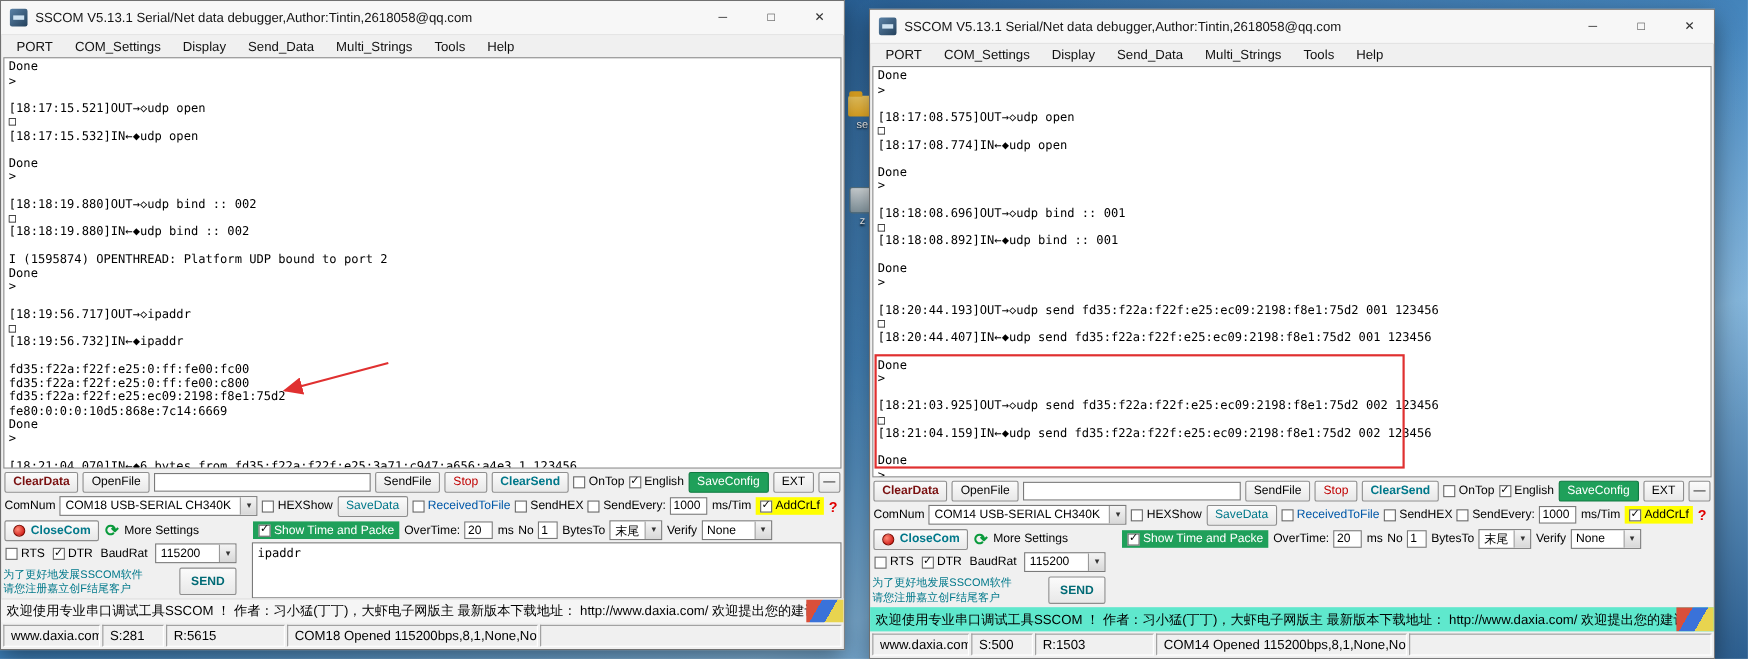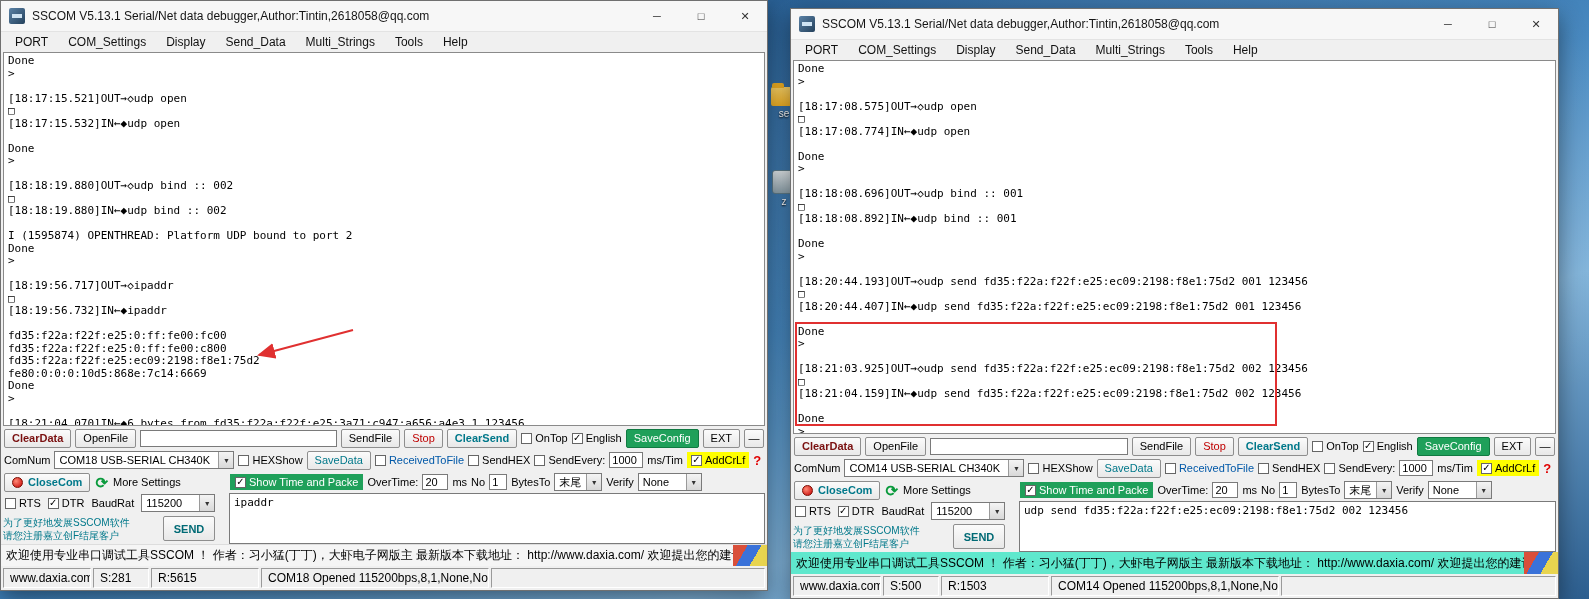--- a/index.html
+++ b/index.html
@@ -443,21 +443,20 @@
         </span>
       </div>
       <div class="promo-row">
         <div class="promo">
           <div>为了更好地发展SSCOM软件</div>
           <div>请您注册嘉立创F结尾客户</div>
         </div>
         <button class="btn send-btn">SEND</button>
       </div>
     </div>
-    <div class="send-box">udp send fd35:f22a:f22f:e25:ec09:2198:f8e1:75d2 002 123456</div>
   </div>
 
   <div class="adbar aqua">
     <span>欢迎使用专业串口调试工具SSCOM ！  作者：习小猛(丁丁)，大虾电子网版主  最新版本下载地址： http://www.daxia.com/  欢迎提出您的建议！</span>
     <span class="ad-img"></span>
   </div>
 
   <div class="statusbar">
     <span class="cell c1">www.daxia.com</span>
     <span class="cell c2">S:500</span>

